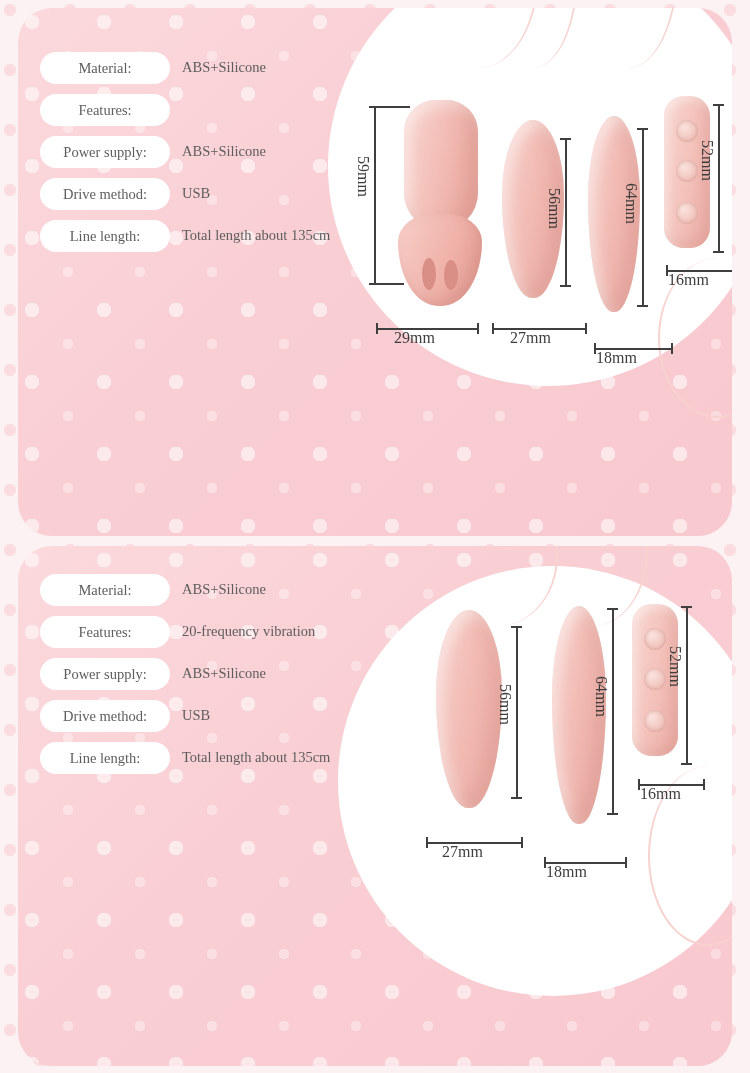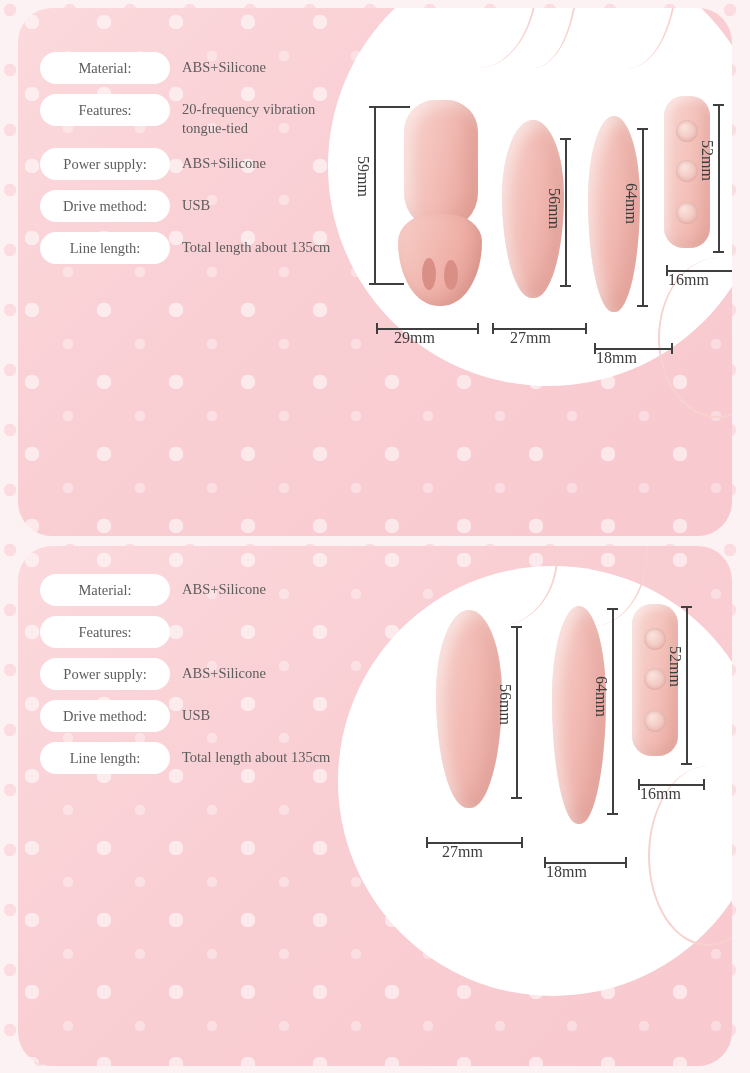--- a/index.html
+++ b/index.html
@@ -201,21 +201,20 @@
   <div class="panel-texture"></div>
   <div class="photo-circle photo-circle-1"></div>
 
   <div class="spec-list spec-list-1">
     <div class="spec-row">
       <div class="spec-label">Material:</div>
       <div class="spec-value">ABS+Silicone</div>
     </div>
     <div class="spec-row">
       <div class="spec-label">Features:</div>
-      <div class="spec-value">20-frequency vibration tongue-tied</div>
     </div>
     <div class="spec-row">
       <div class="spec-label">Power supply:</div>
       <div class="spec-value">ABS+Silicone</div>
     </div>
     <div class="spec-row">
       <div class="spec-label">Drive method:</div>
       <div class="spec-value">USB</div>
     </div>
     <div class="spec-row">
@@ -293,20 +292,21 @@
   <div class="panel-texture"></div>
   <div class="photo-circle photo-circle-2"></div>
 
   <div class="spec-list spec-list-2">
     <div class="spec-row">
       <div class="spec-label">Material:</div>
       <div class="spec-value">ABS+Silicone</div>
     </div>
     <div class="spec-row">
       <div class="spec-label">Features:</div>
+      <div class="spec-value">20-frequency vibration</div>
     </div>
     <div class="spec-row">
       <div class="spec-label">Power supply:</div>
       <div class="spec-value">ABS+Silicone</div>
     </div>
     <div class="spec-row">
       <div class="spec-label">Drive method:</div>
       <div class="spec-value">USB</div>
     </div>
     <div class="spec-row">

